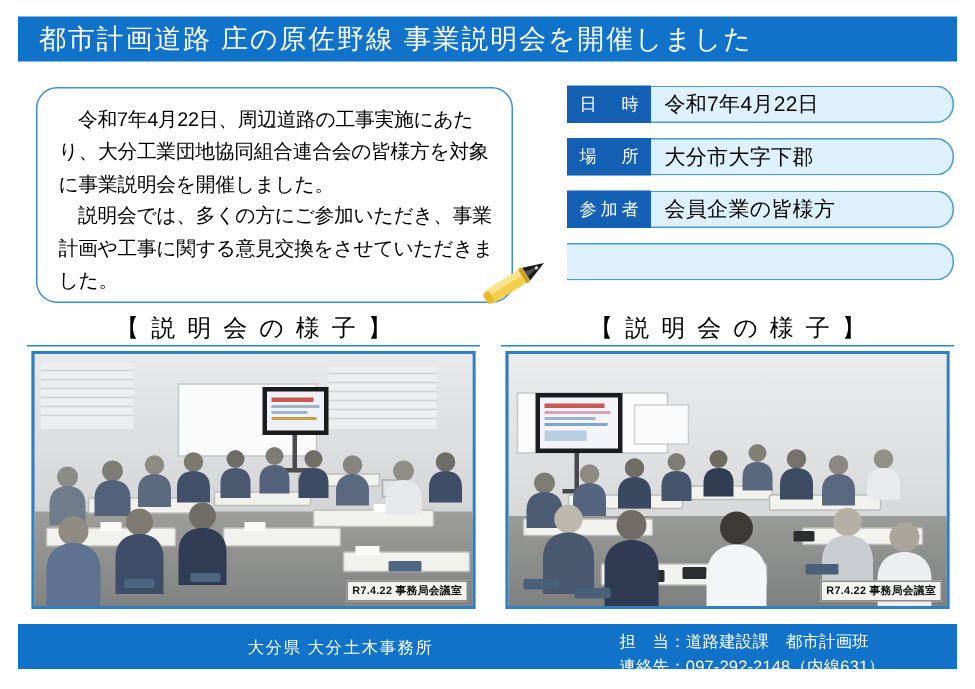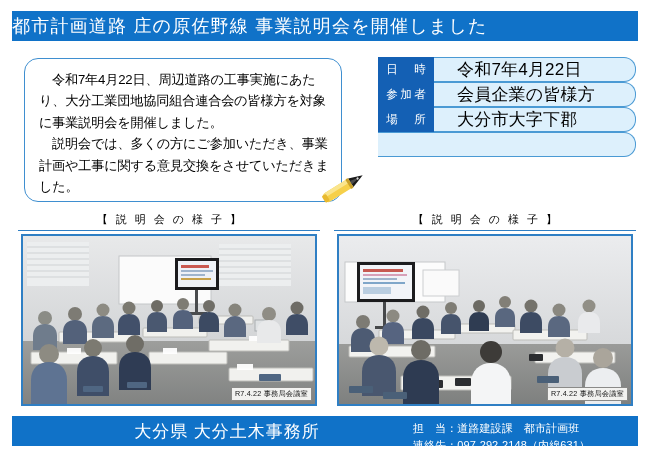--- a/index.html
+++ b/index.html
@@ -30,20 +30,21 @@
     width: 626px;
     height: 30px;
     background: #1072c8;
     display: flex;
     align-items: center;
   }
   .title-text {
     color: #ffffff;
     font-size: 18px;
     letter-spacing: 1.2px;
+    padding-left: 14px;
     white-space: nowrap;
     line-height: 1;
   }
 
   
   .bubble {
     position: absolute;
     left: 24px;
     top: 58px;
     width: 318px;
@@ -79,20 +80,21 @@
   
   .info-table {
     position: absolute;
     left: 378px;
     top: 57px;
     width: 258px;
   }
   .info-row {
     position: relative;
     height: 25px;
+    margin-bottom: 10px;
     border-radius: 0 12px 12px 0;
     background: #ddf0fc;
     border: 1px solid #4a9ad4;
     border-left: none;
     box-sizing: border-box;
     display: flex;
     align-items: stretch;
   }
   .info-label {
     width: 56px;
@@ -104,58 +106,59 @@
     align-items: center;
     justify-content: center;
     letter-spacing: 2.5px;
     text-indent: 2.5px;
     margin: -1px 0 -1px 0;
     box-sizing: border-box;
   }
   .info-value {
     flex: 1 1 auto;
     color: #000000;
-    font-size: 17px;
+    font-size: 14px;
     display: flex;
     align-items: center;
-    padding-left: 23px;
+    padding-left: 9px;
     letter-spacing: 0.2px;
     white-space: nowrap;
   }
 
   
   .photo-head {
     position: absolute;
     top: 211px;
     height: 20px;
     border-bottom: 1.4px solid #2f7fc4;
     box-sizing: border-box;
   }
   .photo-head.left  { left: 18px;  width: 302px; }
   .photo-head.right { left: 334px; width: 302px; }
   .photo-head span {
     display: block;
     text-align: center;
-    font-size: 11px;
+    font-size: 16px;
     color: #000000;
     letter-spacing: 8px;
     text-indent: 8px;
     line-height: 17px;
   }
 
   
   .photo {
     position: absolute;
     top: 234px;
     width: 296px;
     height: 172px;
     border: 2px solid #2f7fc4;
     box-sizing: border-box;
     overflow: hidden;
     background: #b9bec4;
+    font-weight: bold;
   }
   .photo.left  { left: 21px; }
   .photo.right { left: 337px; }
 
   .photo-inner {
     position: absolute;
     inset: 0;
     overflow: hidden;
   }
 
@@ -184,21 +187,21 @@
   }
   .footer-title {
     position: absolute;
     left: 0; top: 0;
     width: 430px;
     height: 30px;
     display: flex;
     align-items: center;
     justify-content: center;
     color: #ffffff;
-    font-size: 17px;
+    font-size: 11px;
     letter-spacing: 1px;
     white-space: nowrap;
   }
   .footer-contact {
     position: absolute;
     right: 48px;
     top: 4px;
     color: #ffffff;
     font-size: 11px;
     line-height: 1.5;
@@ -232,26 +235,26 @@
       <rect x="33" y="15.4" width="3" height="11.2" rx="1" fill="#c9a12a"></rect>
     </g>
   </svg>
 
   <div class="info-table">
     <div class="info-row">
       <div class="info-label">日　時</div>
       <div class="info-value">令和7年4月22日</div>
     </div>
     <div class="info-row">
+      <div class="info-label">場　所</div>
+      <div class="info-value">大分市大字下郡</div>
+    </div>
+    <div class="info-row">
       <div class="info-label">参加者</div>
       <div class="info-value">会員企業の皆様方</div>
-    </div>
-    <div class="info-row">
-      <div class="info-label">場　所</div>
-      <div class="info-value">大分市大字下郡</div>
     </div>
     <div class="info-row">
     </div>
   </div>
 
   <div class="photo-head left">
     <span>【説明会の様子】</span>
   </div>
   <div class="photo-head right">
     <span>【説明会の様子】</span>

